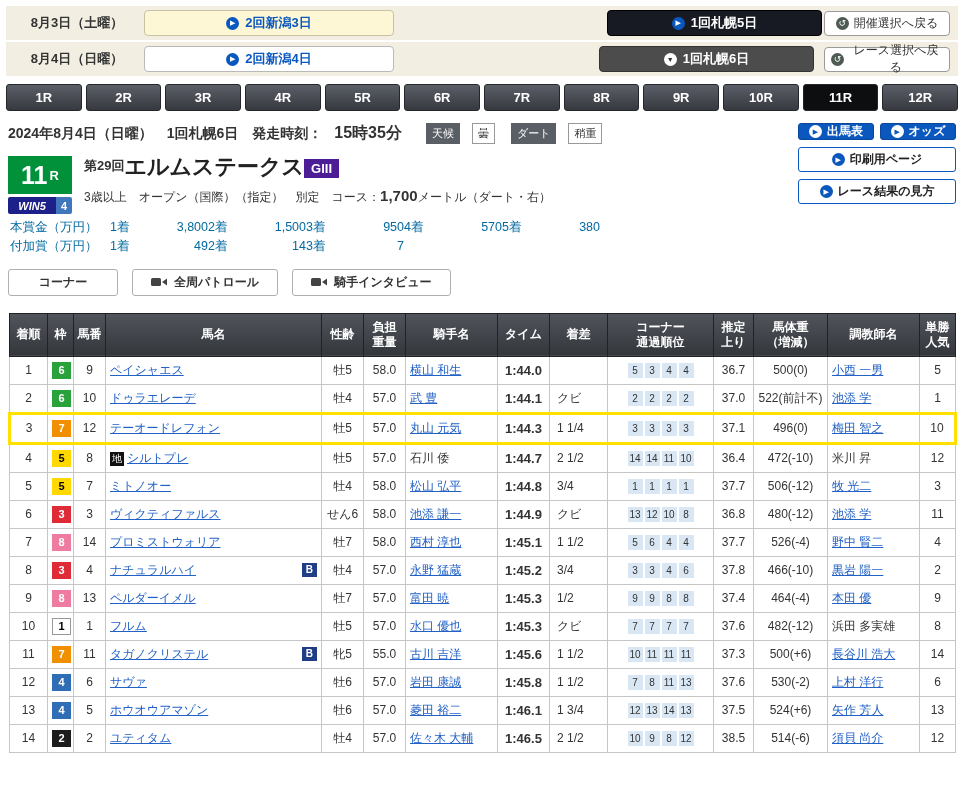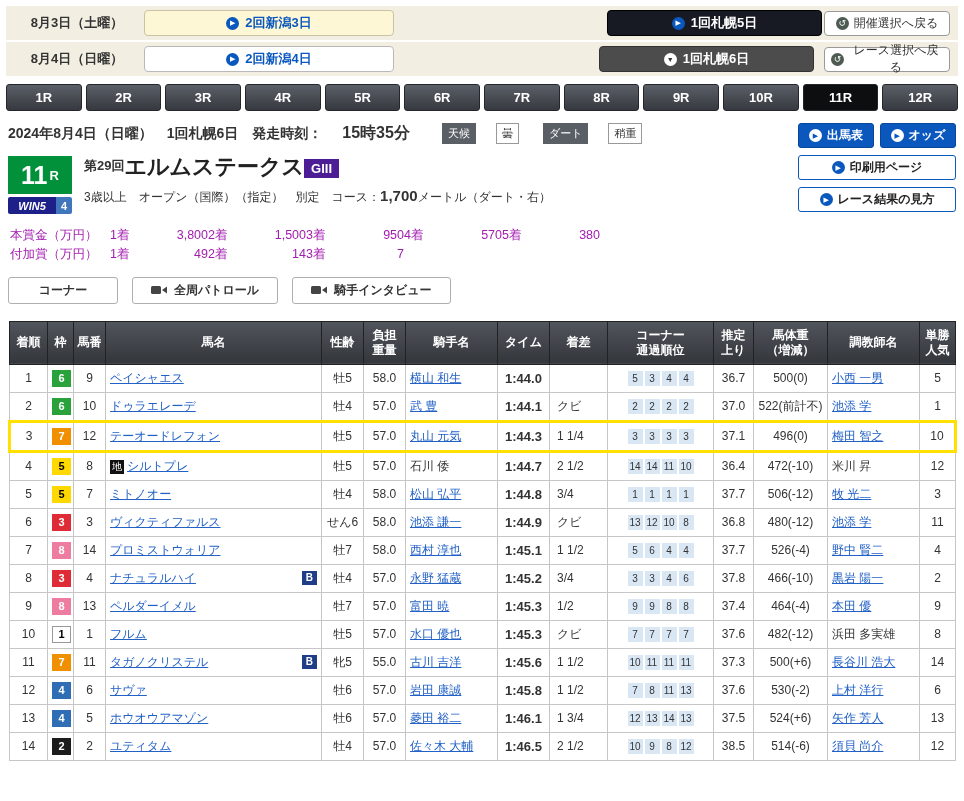--- a/index.html
+++ b/index.html
@@ -43,21 +43,21 @@
   .race-tabs { display:flex; gap:4px; margin:8px 6px 0; }
   .race-tab {
     flex:1; height:27px; color:#fff; font-size:13px; font-weight:bold;
     background:linear-gradient(#5b5f67,#36393f); border:1px solid #24262b; border-radius:3px; cursor:pointer;
   }
   .race-tab.selected { background:#0d0e10; }
 
   
   .race-header { display:flex; margin:12px 8px 0; }
   .rh-left { flex:1; }
-  .info-line { display:flex; align-items:center; gap:20px; }
+  .info-line { display:flex; align-items:center; gap:12px; }
   .info-date { font-size:14px; font-weight:bold; }
   .info-time { font-size:16px; font-weight:bold; margin-right:12px; }
   .tag-label { background:#5a5f66; border:1px solid #5a5f66; color:#fff; font-size:11px; padding:2px 5px; }
   .tag-value { background:#fff; border:1px solid #999; color:#333; font-size:11px; padding:2px 5px; margin-right:4px; }
   .title-line { display:flex; margin-top:12px; }
   .race-no-col { width:64px; flex:none; }
   .race-no-badge { background:#00913a; color:#fff; height:38px; display:flex; align-items:center; justify-content:center; font-weight:bold; }
   .race-no-badge .no { font-size:25px; line-height:1; }
   .race-no-badge .no-r { font-size:13px; margin-left:2px; }
   .win5 { margin-top:3px; display:flex; height:17px; }
@@ -68,30 +68,30 @@
   .race-title-col { margin-left:12px; flex:1; }
   .race-title-row { display:flex; align-items:flex-end; gap:0; }
   .round { font-size:13px; font-weight:bold; padding-bottom:3px; }
   .race-name { font-size:22px; font-weight:bold; line-height:1; color:#222; }
   .grade-badge { background:#4c1d95; color:#fff; font-size:13px; font-weight:bold; padding:2px 7px; }
   .race-cond { font-size:12px; margin-top:9px; color:#333; }
   .distance { font-size:15px; font-weight:bold; }
   .rh-right { width:158px; flex:none; display:flex; flex-direction:column; gap:7px; }
   .rh-right-row { display:flex; gap:6px; }
   .btn-blue {
-    flex:1; height:25px; background:#0a58be; color:#fff; font-size:12px; font-weight:bold;
+    flex:1; height:17px; background:#0a58be; color:#fff; font-size:12px; font-weight:bold;
     border:1px solid #08479a; border-radius:3px; display:flex; align-items:center; justify-content:center; gap:5px; cursor:pointer;
   }
   .btn-outline {
     height:25px; background:#fff; border:1px solid #0a58be; border-radius:3px; color:#222;
     font-size:12px; font-weight:bold; display:flex; align-items:center; justify-content:center; gap:5px; cursor:pointer;
   }
 
   
-  .prize { margin:12px 10px 0; font-size:12.5px; color:#a21caf; }
+  .prize { margin:4px 10px 0; font-size:12.5px; color:#0369a1; }
   .prize-row { display:flex; line-height:1.55; }
   .prize-label { width:100px; flex:none; }
   .prize-pair { width:98px; display:inline-flex; justify-content:space-between; }
   .prize-pair .place { }
   .prize-pair .amt { text-align:left; }
 
   
   .video-row { display:flex; align-items:center; gap:14px; margin:12px 8px; }
   .btn-plain { width:110px; height:27px; background:#fff; border:1px solid #afafaf; border-radius:3px;
                font-size:12px; font-weight:bold; color:#333; cursor:pointer; }

